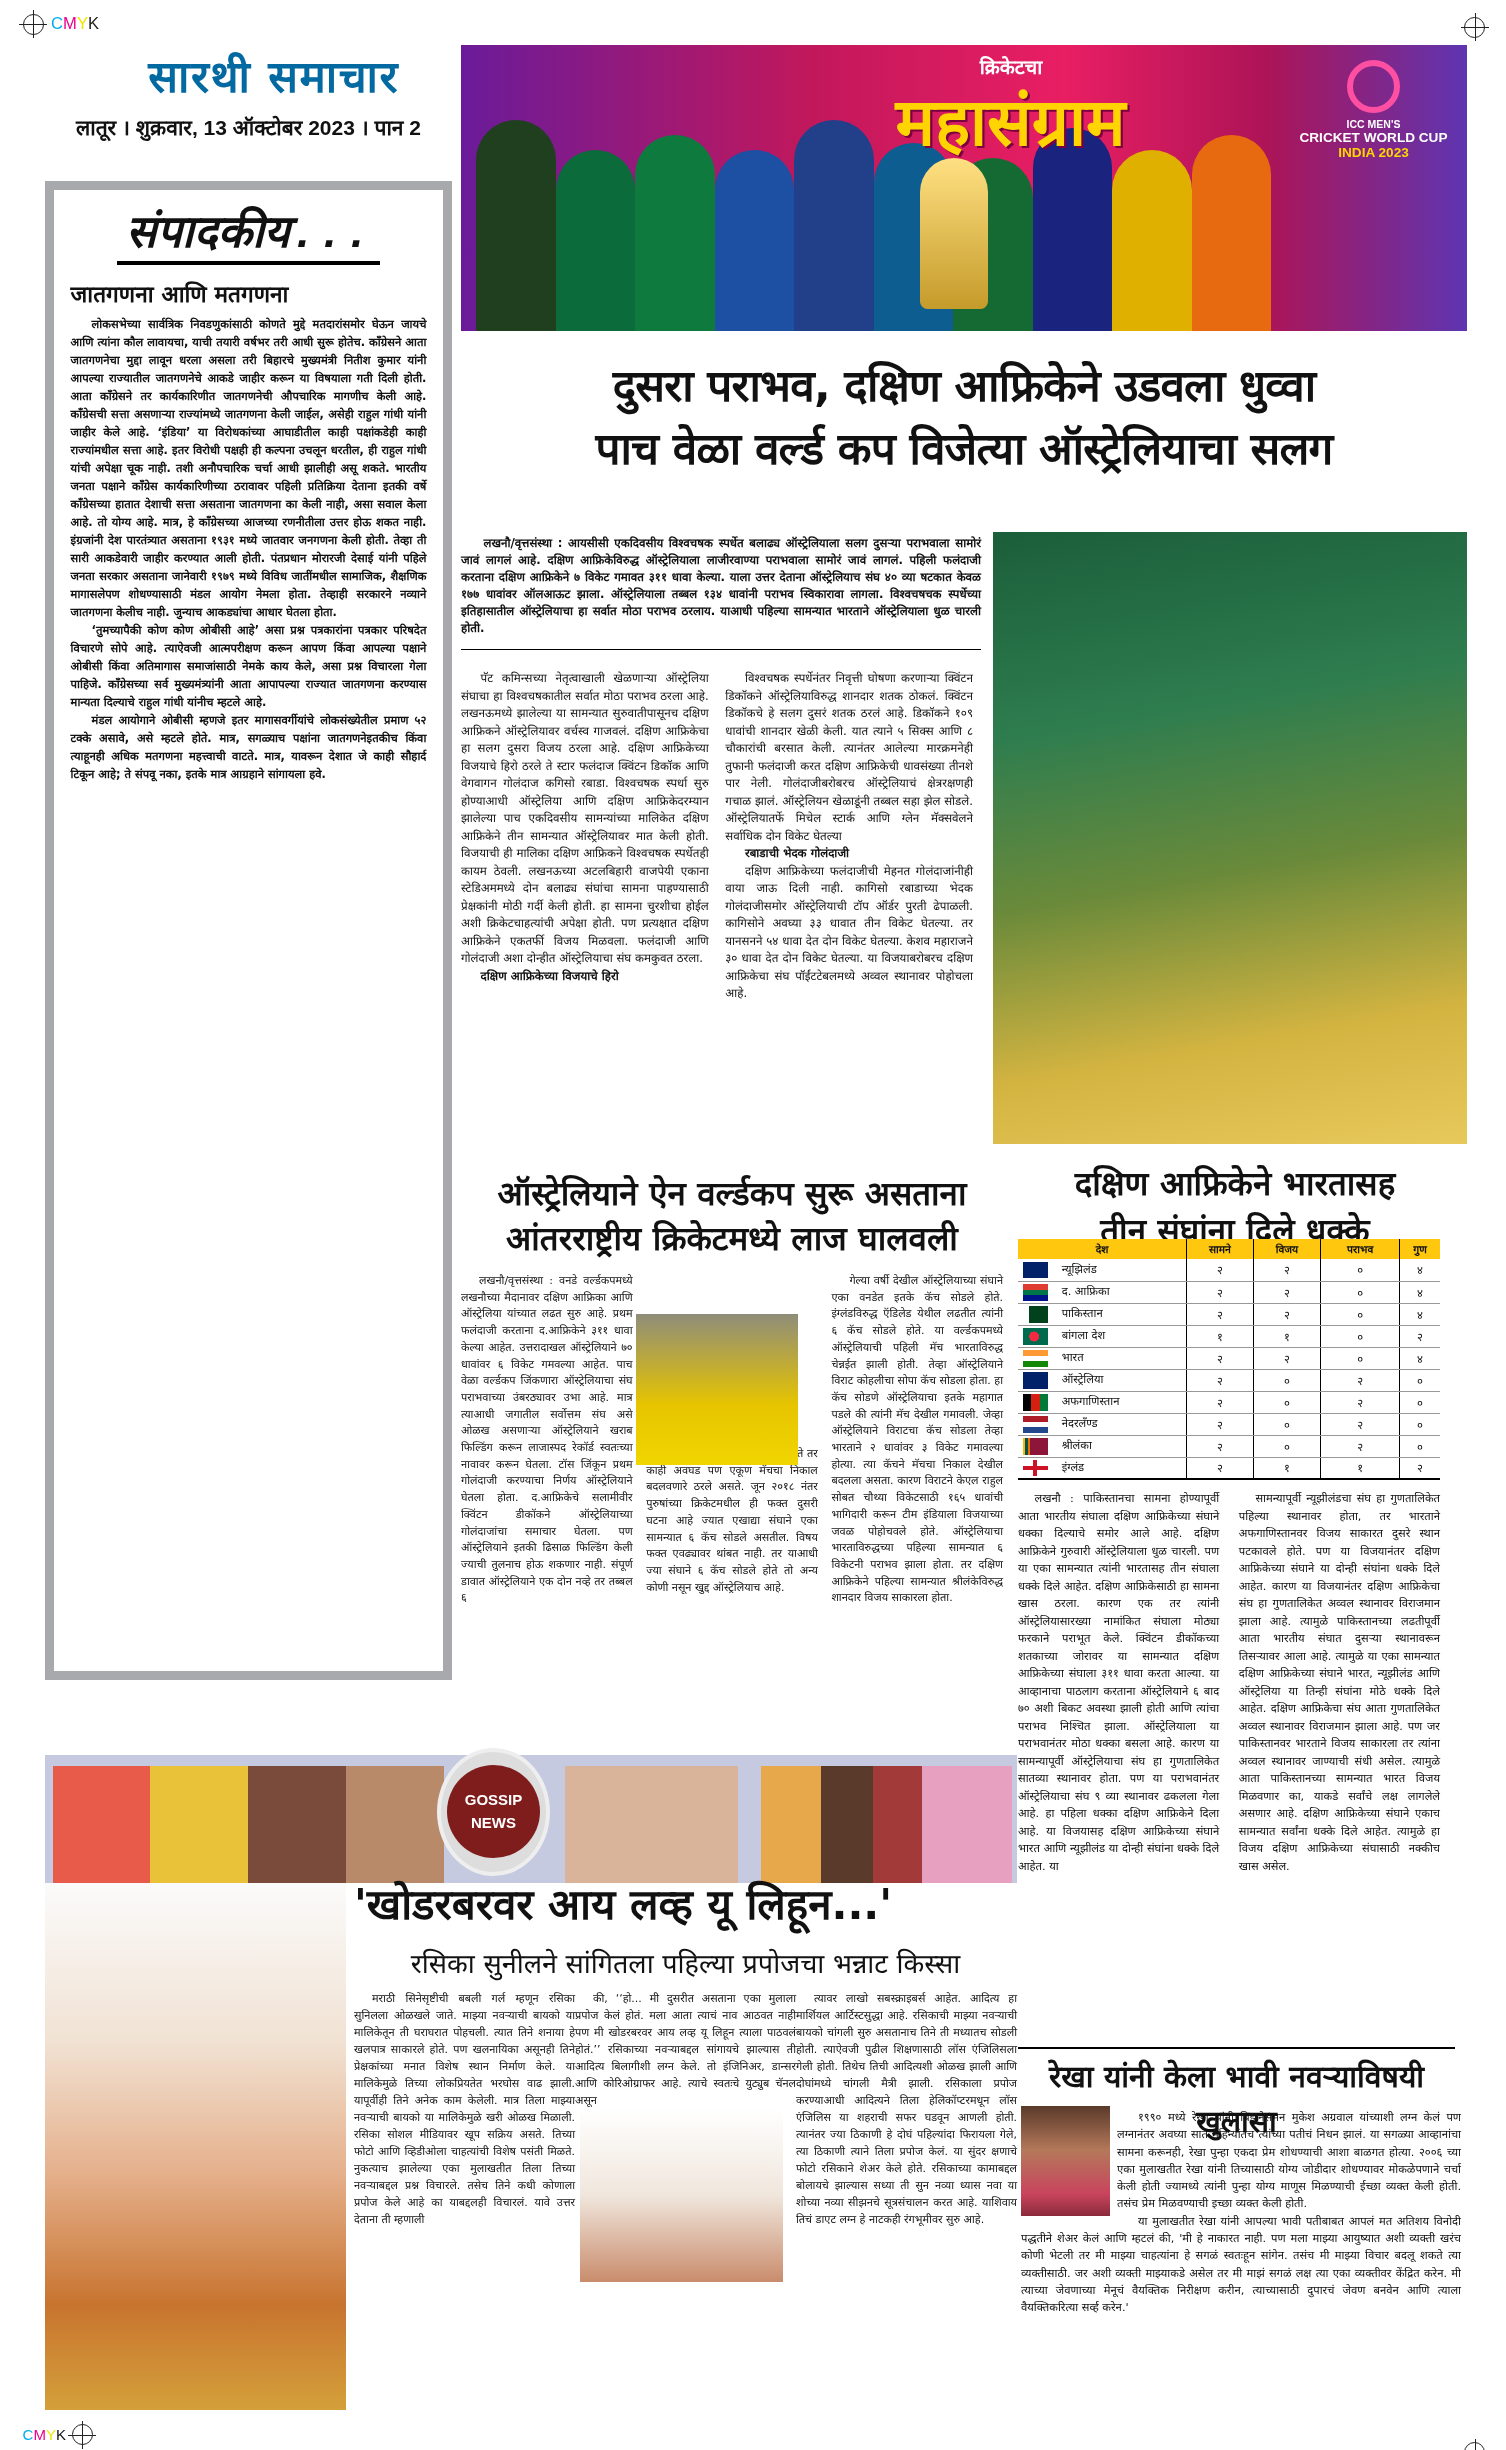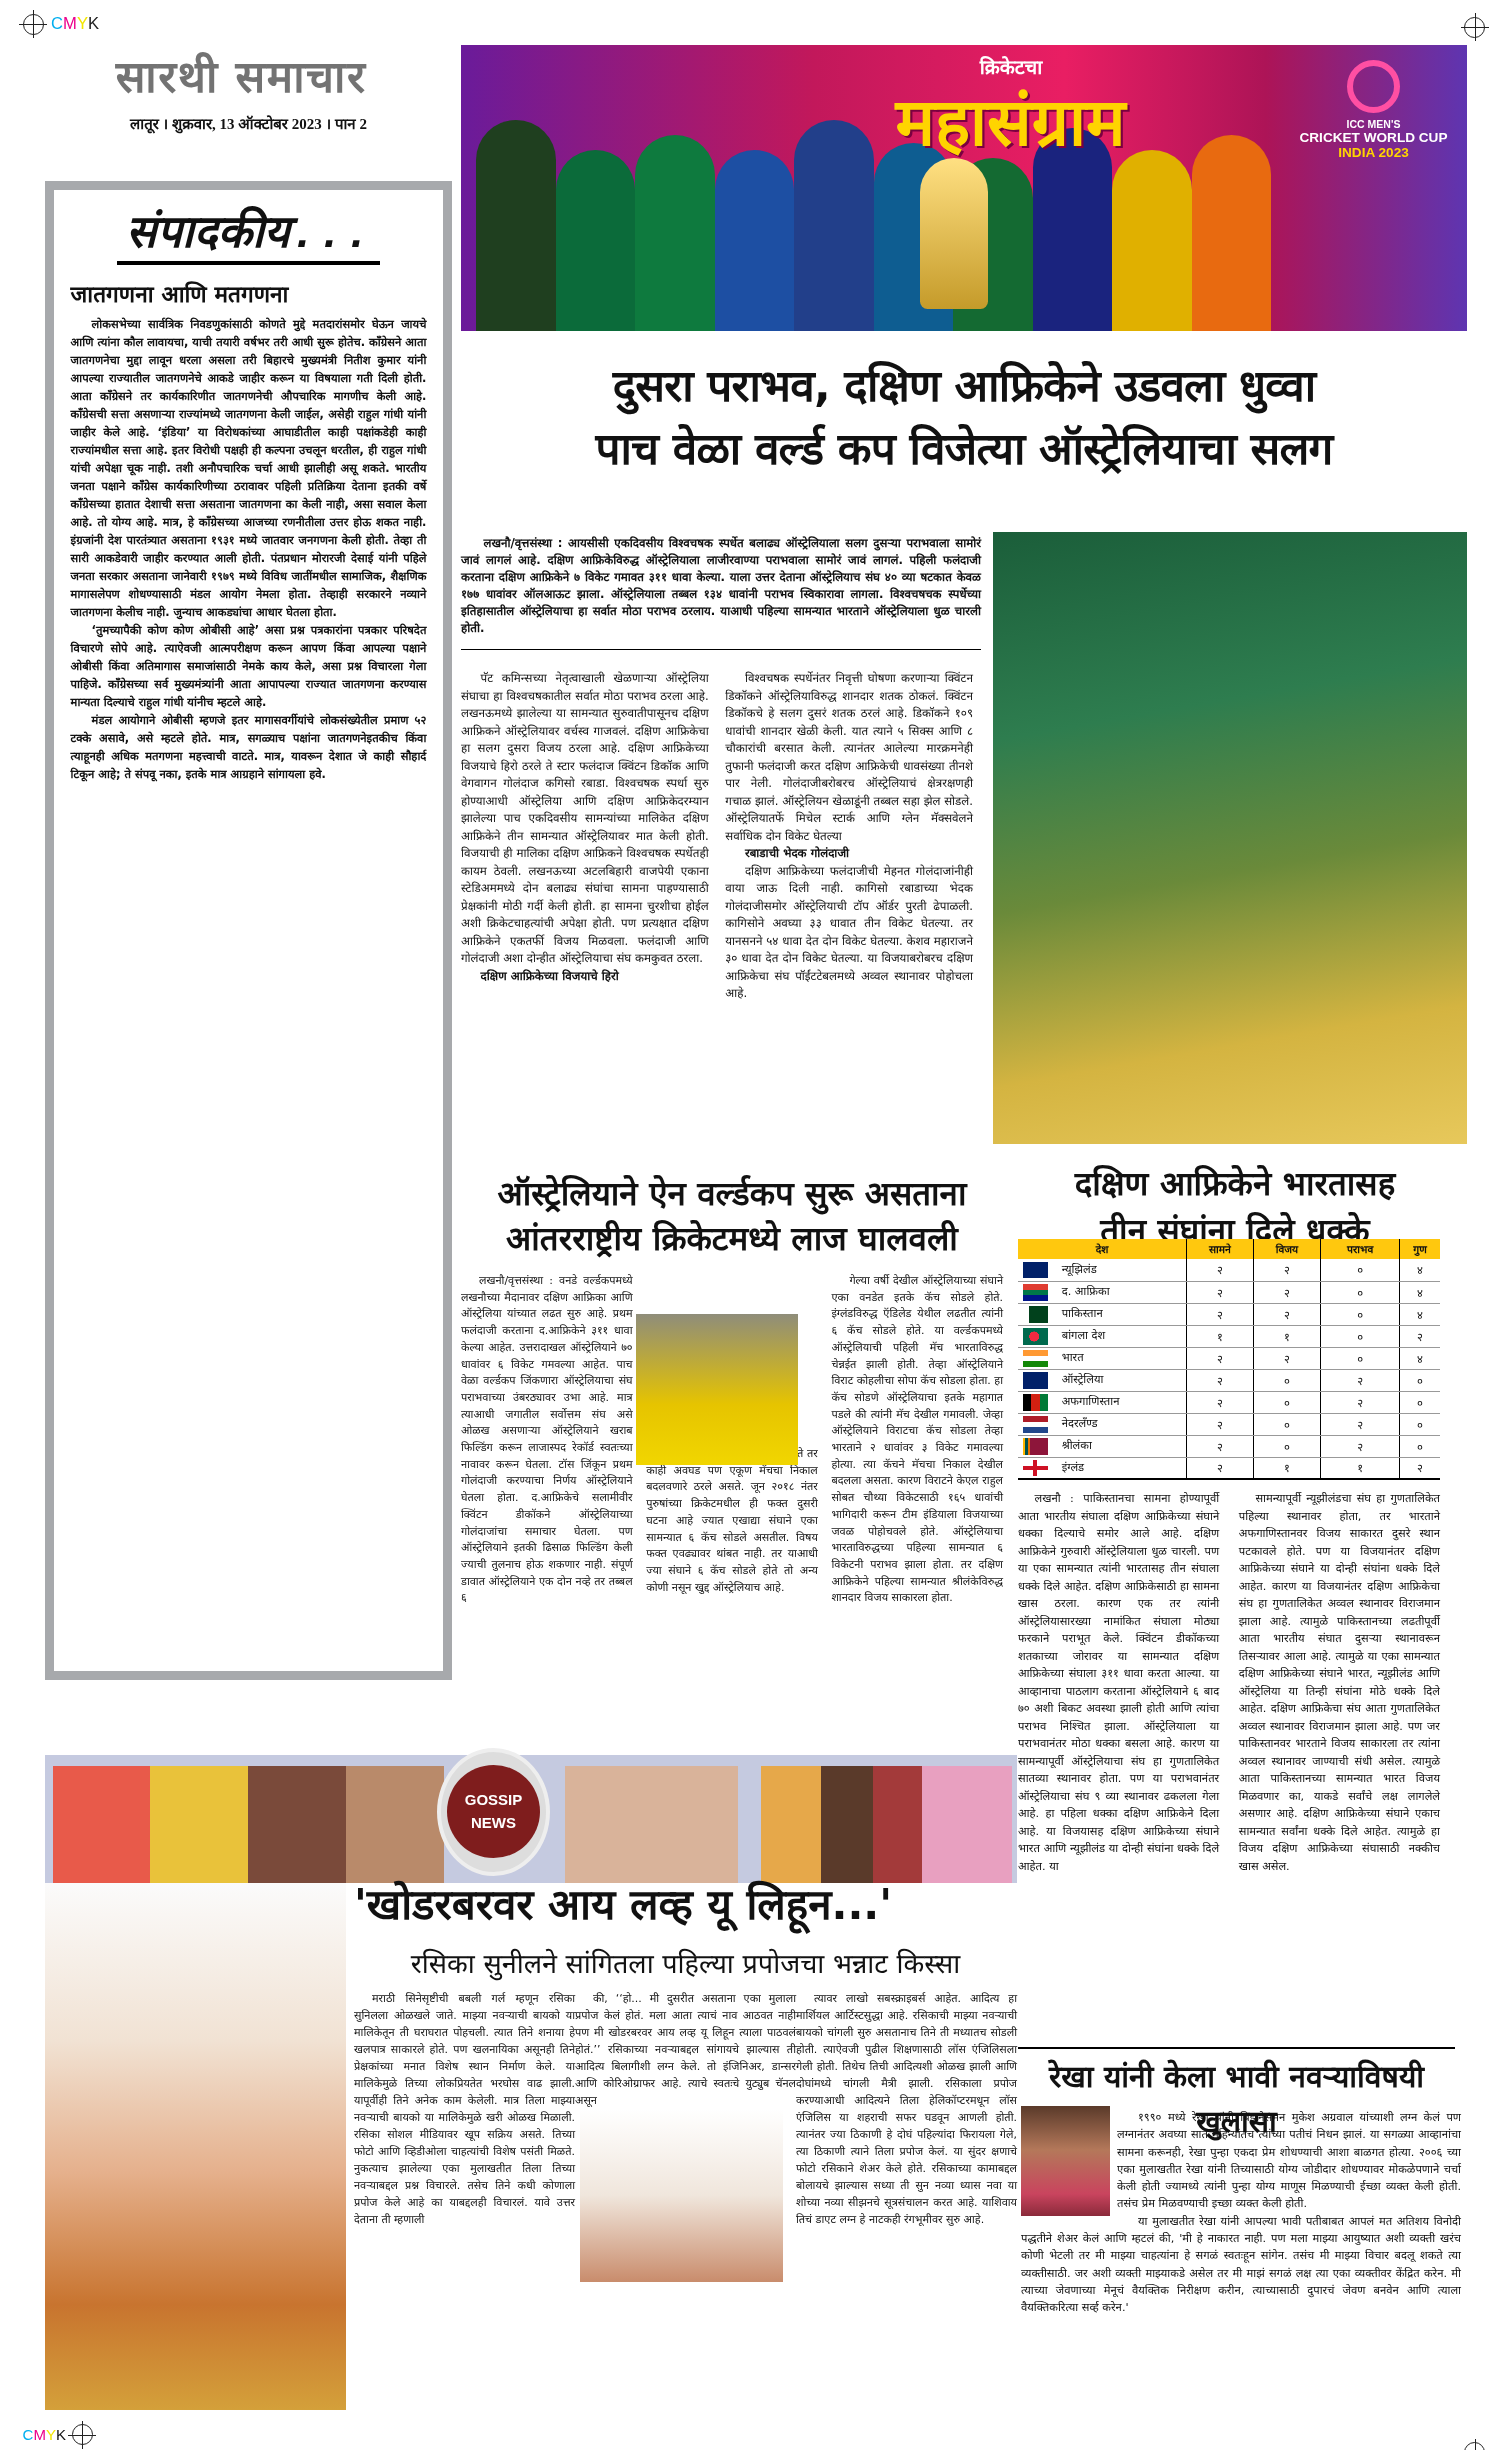--- a/index.html
+++ b/index.html
@@ -3,22 +3,22 @@
 <meta charset="utf-8">
 <style>
   * { box-sizing: border-box; margin: 0; padding: 0; }
   body { width: 1506px; height: 2450px; background: #fff; font-family: "DejaVu Sans", sans-serif; color: #111; position: relative; overflow: hidden; }
   .abs { position: absolute; }
   .cmyk { left: 22.6px; top: 13.6px; font-family: "Liberation Sans", sans-serif; font-size: 16.6px; display:flex; align-items:center; gap:7.5px; }
   .cmyk .c{color:#00aeef}.cmyk .m{color:#ec008c}.cmyk .y{color:#f2e600}.cmyk .k{color:#222}
   .reg { width: 21px; height: 21px; border: 1.5px solid #222; border-radius: 50%; position: relative; }
   .reg::before{content:"";position:absolute;left:50%;top:-4.5px;bottom:-4.5px;border-left:1.5px solid #222;}
   .reg::after{content:"";position:absolute;top:50%;left:-4.5px;right:-4.5px;border-top:1.5px solid #222;}
-  .masthead { left: 83px; top: 45px; width: 316px; text-align: center; color: #737373; font-size: 44px; font-weight: bold; font-family: "DejaVu Sans", sans-serif; letter-spacing: 1.5px; }
-  .dateline { left: 60px; top: 113px; width: 377px; text-align: center; font-size: 15px; font-weight: bold; font-family: Liberation Serif, serif; }
+  .masthead { left: 83px; top: 45px; width: 316px; text-align: right; color: #0369a1; font-size: 44px; font-weight: bold; font-family: "DejaVu Sans", sans-serif; letter-spacing: 1.5px; }
+  .dateline { left: 60px; top: 113px; width: 377px; text-align: center; font-size: 21px; font-weight: bold; font-family: Liberation Sans, sans-serif; }
   .banner { left: 461px; top: 45px; width: 1006px; height: 286px; background: linear-gradient(90deg,#6a1b9a 0%,#c2185b 35%,#e91e63 60%,#ad1457 80%,#5e35b1 100%); overflow: hidden; }
   .banner .players { position:absolute; left:0; right:0; bottom:0; height:233px; display:flex; align-items:flex-end; justify-content:space-around; padding:0 196px 0 15px; }
   .banner .player { width: 83px; height: 196px; border-radius: 41px 41px 0 0; }
   .banner .sub { position:absolute; left:392px; top:7.5px; width:316px; text-align:center; color:#fff; font-size:19.6px; font-weight:bold; }
   .banner .title { position:absolute; left:316px; top:29px; width:467px; text-align:center; color:#ffd400; font-size:66px; font-weight:bold; text-shadow: 2.3px 2.3px 0 #7a0040; }
   .banner .trophy { position:absolute; left:459px; top:113px; width:68px; height:151px; background: linear-gradient(180deg,#ffe082,#c59b2a); border-radius: 34px 34px 7.5px 7.5px; }
   .banner .wc-logo { position:absolute; right:18px; top:15px; width:151px; height:113px; text-align:center; color:#fff; font-family:"Liberation Sans",sans-serif; }
   .banner .wc-logo .ring { width:53px; height:53px; margin:0 auto 4.5px; border-radius:50%; border:6px solid #ff4fa3; }
   .banner .wc-logo .t1 { font-size:10.5px; font-weight:bold; }
   .banner .wc-logo .t2 { font-size:13.6px; font-weight:bold; }

